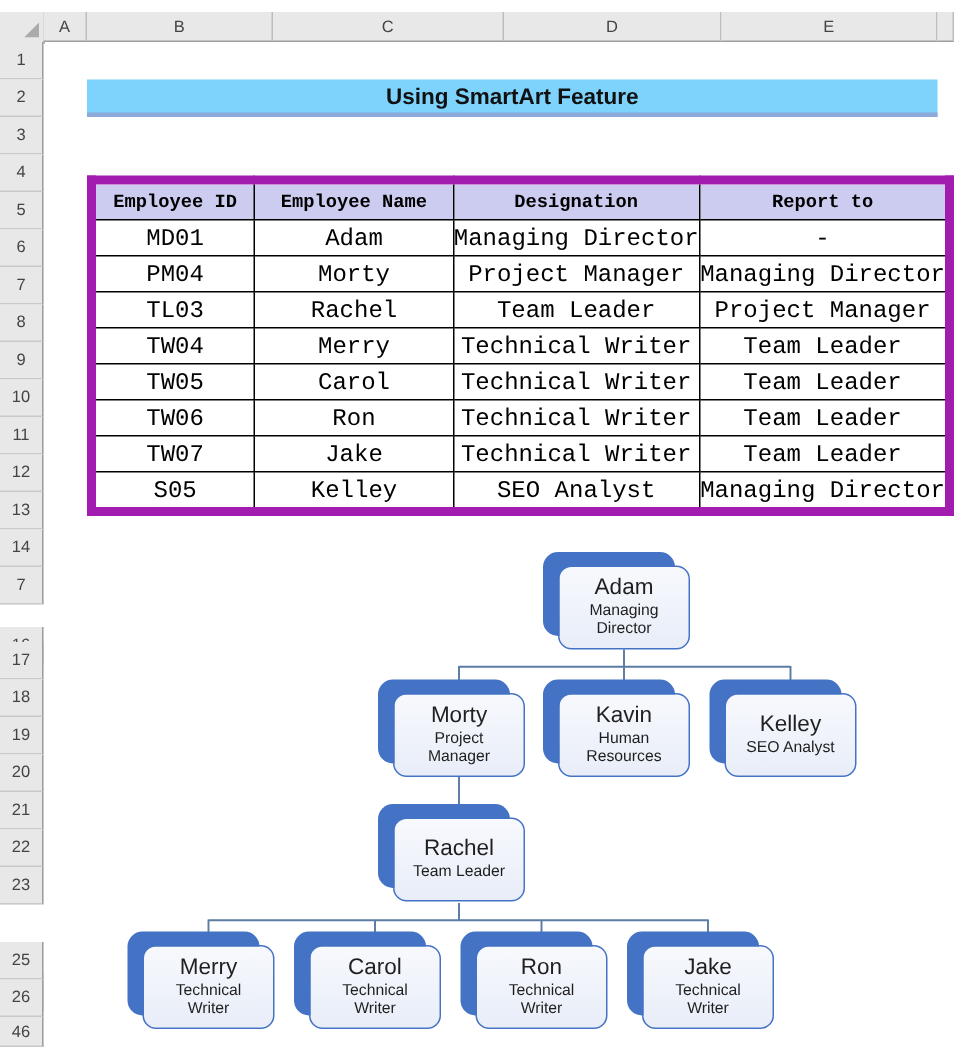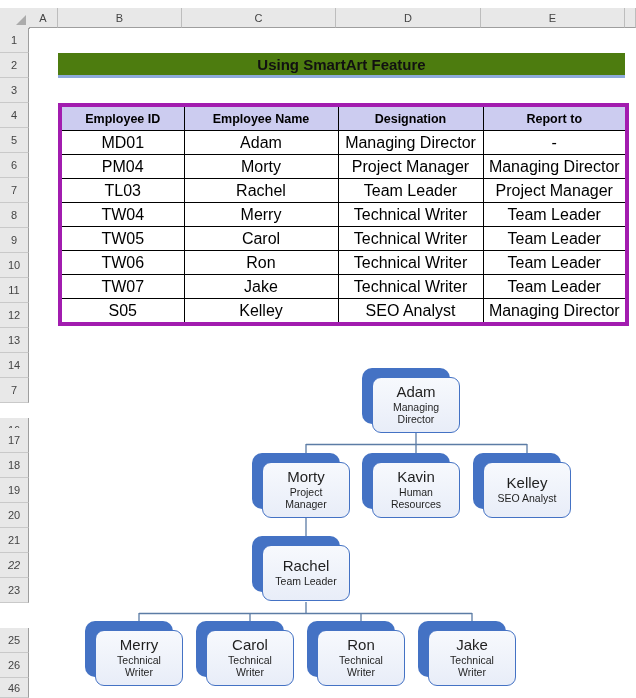--- a/index.html
+++ b/index.html
@@ -11,28 +11,28 @@
           border-right:1px solid #ADADAD;border-bottom:1px solid #9E9E9E;}
   .corner svg{position:absolute;right:3px;bottom:3px;}
   .col-hdr{position:absolute;top:8px;height:20px;background:#E8E8E8;color:#444;font-size:11px;
            display:flex;align-items:center;justify-content:center;
            border-right:1px solid #BDBDBD;border-bottom:1px solid #9E9E9E;box-sizing:border-box;}
   .row-hdr{position:absolute;left:0;width:29px;background:#E8E8E8;color:#444;font-size:11px;
            display:flex;align-items:center;justify-content:center;
            border-right:1px solid #9E9E9E;border-bottom:1px solid #C9C9C9;box-sizing:border-box;}
 
   
-  .title-bar{position:absolute;left:58px;top:53px;width:567px;height:25px;background:#4d7c0f;
+  .title-bar{position:absolute;left:58px;top:53px;width:567px;height:25px;background:#7dd3fc;
              border-bottom:3px solid #8EAADB;box-sizing:border-box;display:flex;
              align-items:center;justify-content:center;}
   .title-bar span{font-size:15px;font-weight:bold;color:#111;}
 
   
-  table.emp{position:absolute;left:58px;top:103px;border-collapse:collapse;table-layout:fixed;
-            border:4px solid #a21caf;}
+  table.emp{position:absolute;left:58px;top:117px;border-collapse:collapse;table-layout:fixed;
+            border:6px solid #a21caf;font-family:Liberation Mono, monospace;}
   table.emp th,table.emp td{border:1px solid #000;text-align:center;vertical-align:middle;
             height:23px;padding:0;font-size:16px;color:#000;white-space:nowrap;overflow:hidden;}
   table.emp th{background:#CCCCF0;font-weight:bold;font-size:12.5px;}
 
   
   .connectors{position:absolute;left:0;top:0;pointer-events:none;}
   .node{position:absolute;width:88px;height:56px;}
   .node-shadow{position:absolute;left:-10px;top:-9px;width:88px;height:56px;background:#4472C4;
                border-radius:10px;}
   .node-box{position:absolute;left:0;top:0;width:88px;height:56px;box-sizing:border-box;
@@ -79,21 +79,21 @@
       <div class="row-hdr" style="top: 303px; height: 25px;">12</div>
       <div class="row-hdr" style="top: 328px; height: 25px;">13</div>
       <div class="row-hdr" style="top: 353px; height: 25px;">14</div>
       <div class="row-hdr" style="top: 378px; height: 25px;">7</div>
       <div class="row-hdr" style="top: 418px; height: 25px;">16</div>
       <div class="row-hdr" style="top: 428px; height: 25px;">17</div>
       <div class="row-hdr" style="top: 453px; height: 25px;">18</div>
       <div class="row-hdr" style="top: 478px; height: 25px;">19</div>
       <div class="row-hdr" style="top: 503px; height: 25px;">20</div>
       <div class="row-hdr" style="top: 528px; height: 25px;">21</div>
-      <div class="row-hdr" style="top: 553px; height: 25px; font-style: italic;">22</div>
+      <div class="row-hdr" style="top: 553px; height: 25px;">22</div>
       <div class="row-hdr" style="top: 578px; height: 25px;">23</div>
       <div class="row-hdr" style="top: 603px; height: 25px; margin-top: 46px;">24</div>
       <div class="row-hdr" style="top: 628px; height: 25px;">25</div>
       <div class="row-hdr" style="top: 653px; height: 25px;">26</div>
       <div class="row-hdr" style="top: 678px; height: 20px;">46</div>
     </div>
 
   <div class="title-bar">
     <span>Using SmartArt Feature</span>
   </div>

